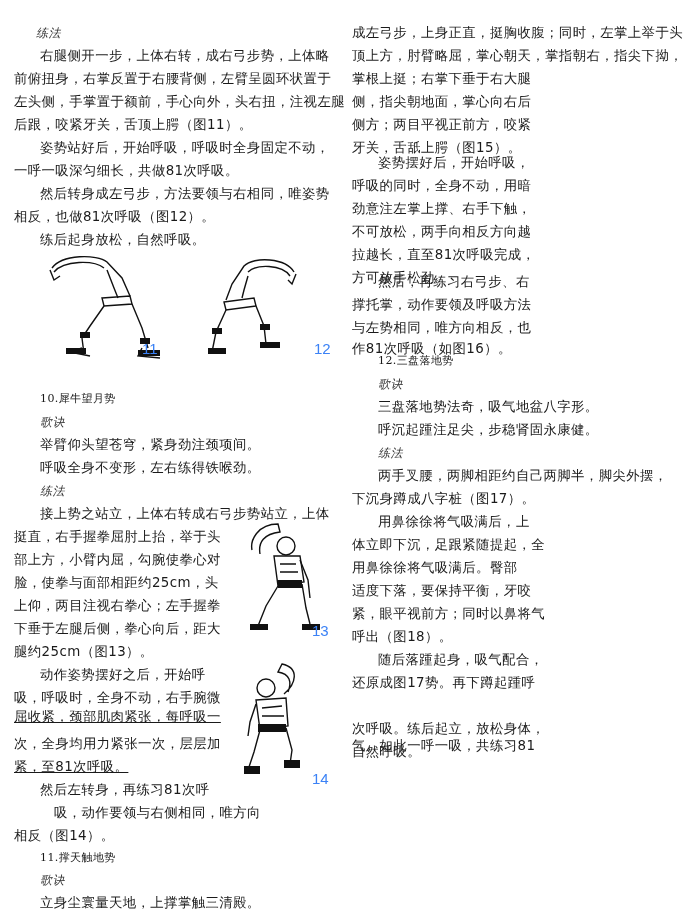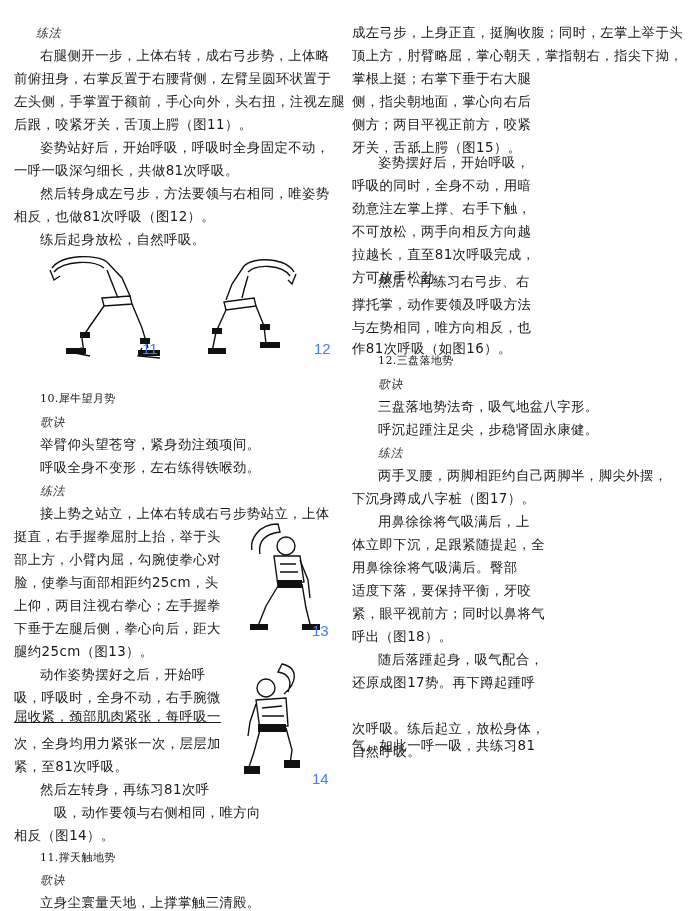--- a/index.html
+++ b/index.html
@@ -79,21 +79,21 @@
   <div class="line" style="top:528px;left:0;">挺直，右手握拳屈肘上抬，举于头</div>
   <div class="line" style="top:551px;left:0;">部上方，小臂内屈，勾腕使拳心对</div>
   <div class="line" style="top:574px;left:0;">脸，使拳与面部相距约25cm，头</div>
   <div class="line" style="top:597px;left:0;">上仰，两目注视右拳心；左手握拳</div>
   <div class="line" style="top:620px;left:0;">下垂于左腿后侧，拳心向后，距大</div>
   <div class="line" style="top:643px;left:0;">腿约25cm（图13）。</div>
   <div class="line" style="top:666px;left:26px;">动作姿势摆好之后，开始呼</div>
   <div class="line" style="top:689px;left:0;">吸，呼吸时，全身不动，右手腕微</div>
   <div class="line" style="top:708px;left:0;text-decoration:underline;">屈收紧，颈部肌肉紧张，每呼吸一</div>
   <div class="line" style="top:735px;left:0;">次，全身均用力紧张一次，层层加</div>
-  <div class="line" style="top:758px;left:0;">紧，至81次呼吸。</div>
+  <div class="line" style="top:758px;left:0;text-decoration:underline;">紧，至81次呼吸。</div>
   <div class="line" style="top:781px;left:26px;">然后左转身，再练习81次呼</div>
   <div class="line" style="top:804px;left:0;padding-left:40px;">吸，动作要领与右侧相同，唯方向</div>
   <div class="line" style="top:827px;left:0;">相反（图14）。</div>
   <div class="line heading" style="top:849px;left:26px;">11.撑天触地势</div>
   <div class="line label" style="top:871px;left:26px;">歌诀</div>
   <div class="line" style="top:894px;left:26px;">立身尘寰量天地，上撑掌触三清殿。</div>
 
   <svg class="fig" style="left:230px;top:520px;" width="80" height="115" viewBox="0 0 80 115">
     <g fill="none" stroke="#111" stroke-width="1.4">
       <path d="M8 30 C6 20, 14 4, 34 4 L36 12 C20 14, 14 22, 16 34"></path>

